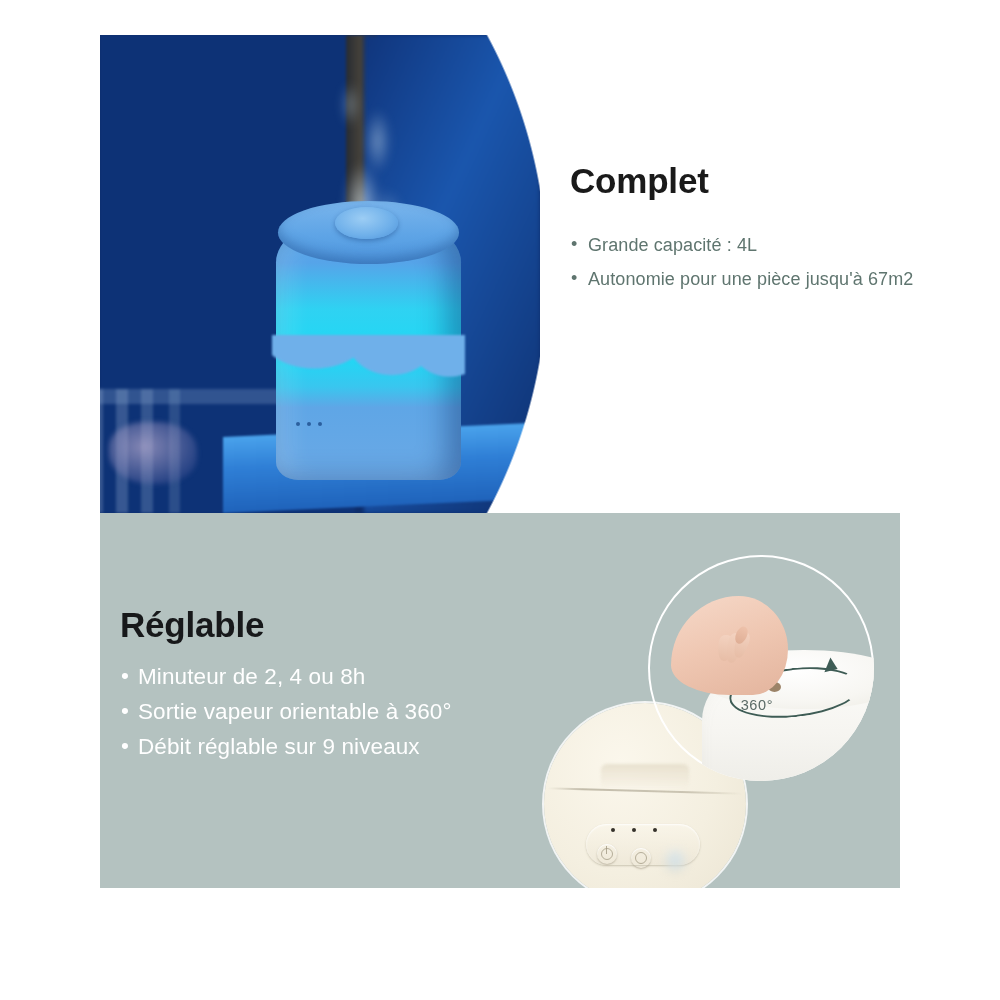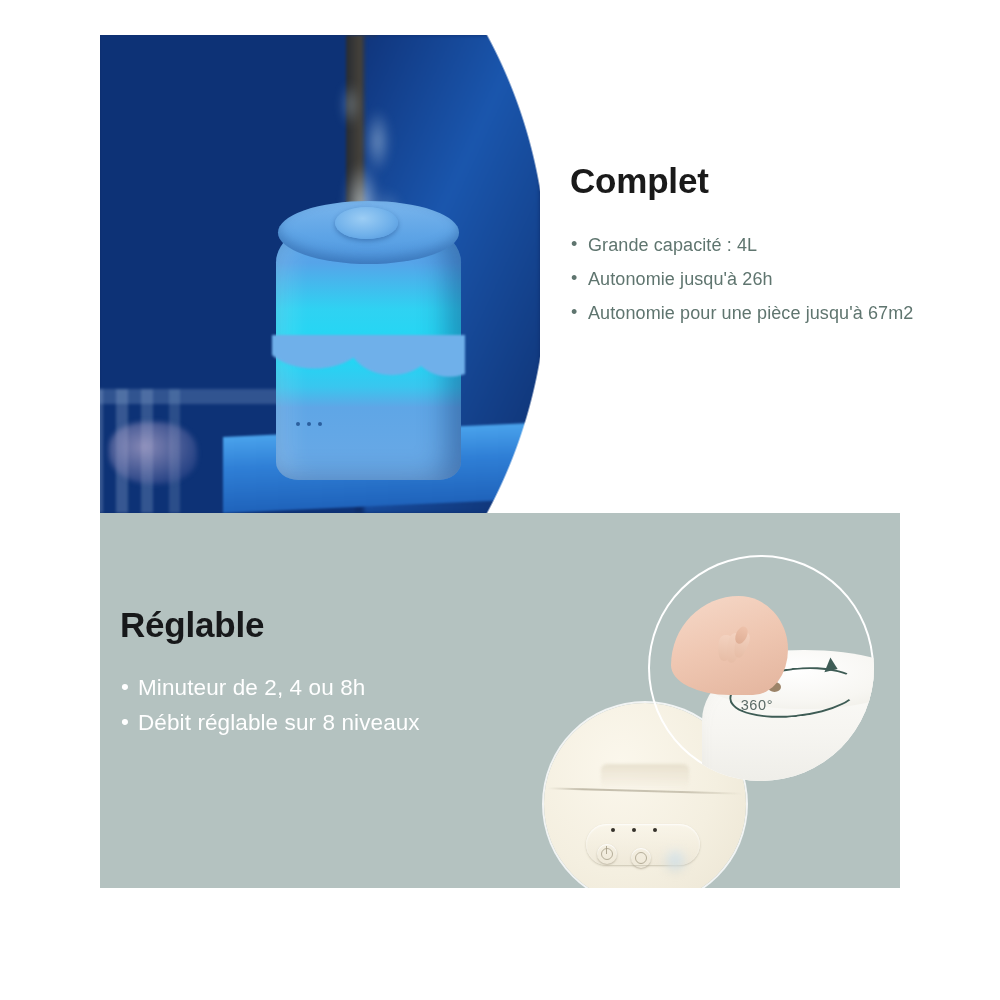--- a/index.html
+++ b/index.html
@@ -221,21 +221,21 @@
     background: #b4c2c0;
     overflow: hidden;
   }
   #reglable-block {
     position: absolute;
     left: 20px;
     top: 93px;
     width: 430px;
   }
   #reglable-block .heading { color: #17181a; }
-  #reglable-block .feature-list { margin-top: 25px; }
+  #reglable-block .feature-list { margin-top: 14px; }
   #reglable-block .feature-list li {
     color: #ffffff;
     font-size: 22.5px;
     line-height: 35px;
   }
 
   
   #inset-circles {
     position: absolute;
     left: 430px;
@@ -441,34 +441,34 @@
           <i></i>
         </div>
       </div>
     </div>
   </div>
 
   <div id="complet-block">
     <h2 class="heading">Complet</h2>
     <ul class="feature-list">
       <li>Grande capacité : 4L</li>
-      <li>Autonomie jusqu'à 26h</li>
       <li>Autonomie pour une pièce jusqu'à 67m2</li>
     </ul>
   </div>
 
 </div>
 
 <div id="bottom-section">
 
   <div id="reglable-block">
     <h2 class="heading">Réglable</h2>
     <ul class="feature-list">
       <li>Minuteur de 2, 4 ou 8h</li>
-      <li>Débit réglable sur 8 niveaux</li>
+      <li>Sortie vapeur orientable à 360°</li>
+      <li>Débit réglable sur 9 niveaux</li>
     </ul>
   </div>
 
   <div id="inset-circles">
 
     <div class="circle" id="circle-controls">
       <div class="seam-line"></div>
       <div class="brand-emboss"></div>
       <div class="panel-emboss"></div>
       <div class="led-dots">

